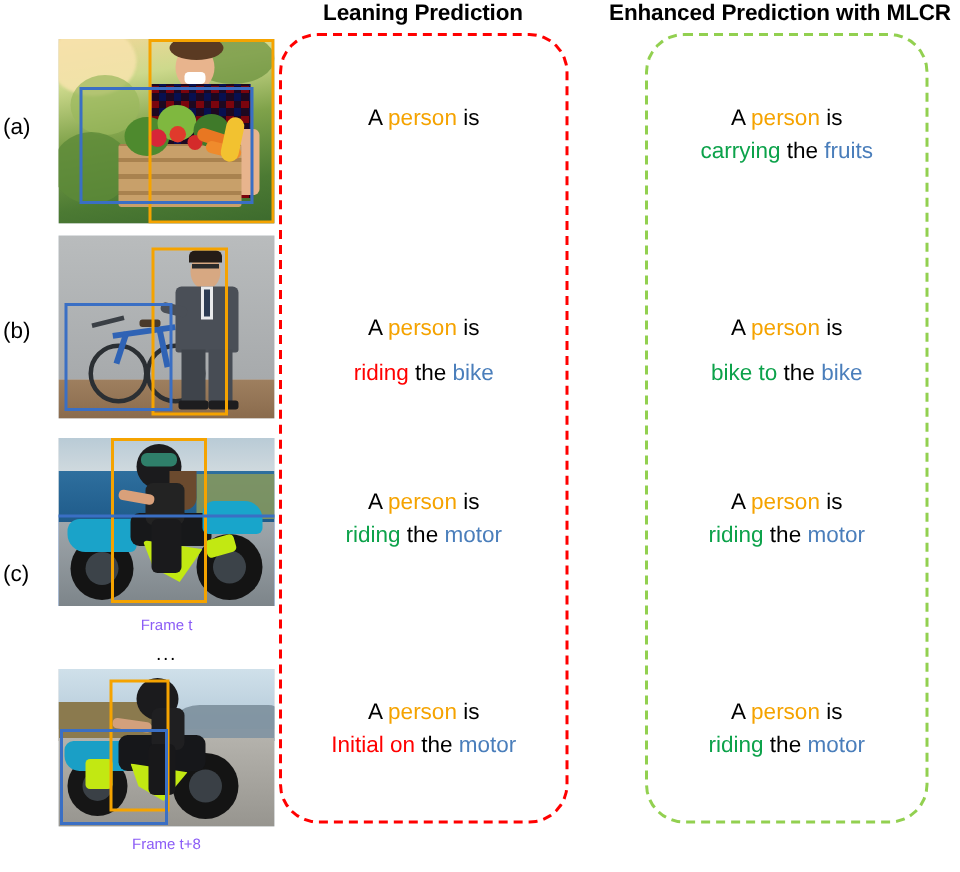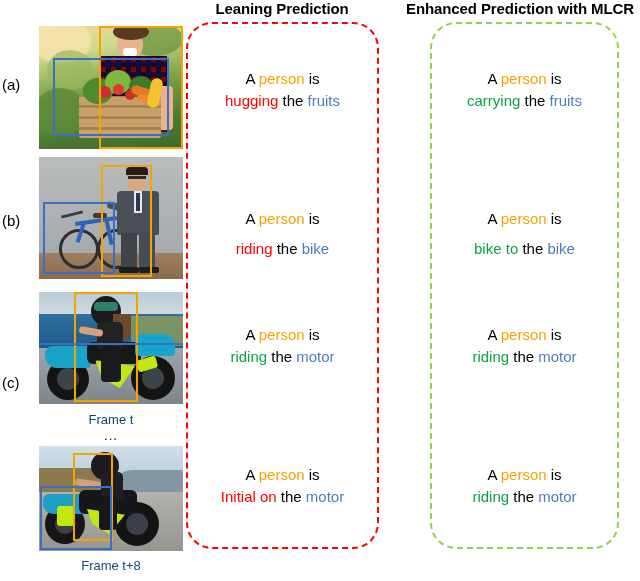--- a/index.html
+++ b/index.html
@@ -51,22 +51,22 @@
   }
   .bbox {
     position: absolute;
     box-sizing: border-box;
   }
   .bbox.person { border: 2px solid #f5a300; }
   .bbox.object { border: 2px solid #3a6fc4; }
 
   .frame-caption {
     position: absolute;
-    font-size: 13px;
-    color: #0c4a6e;
+    font-size: 10px;
+    color: #8b5cf6;
     text-align: center;
     white-space: nowrap;
   }
   .frame-dots {
     position: absolute;
     font-size: 13px;
     color: #000000;
     text-align: center;
     letter-spacing: 1px;
   }
@@ -146,23 +146,20 @@
     <div class="rect" style="left:98px;top:70px;width:24px;height:8px;background:#ef8b2c;border-radius:5px;transform:rotate(14deg);"></div>
     <div class="rect" style="left:110px;top:52px;width:12px;height:30px;background:#f2c230;border-radius:6px;transform:rotate(12deg);"></div>
   </div>
   <div class="bbox person" style="left:60px; top:0px; width:84px; height:123px;"></div>
   <div class="bbox object" style="left:14px; top:32px; width:116px; height:78px;"></div>
 </div>
 
 <div class="caption cap-initial" style="top:68px;">
   <div>
     <span class="w-plain">A </span><span class="w-person">person</span><span class="w-plain"> is</span>
-  </div>
-  <div>
-    <span class="w-bad">hugging</span><span class="w-plain"> the </span><span class="w-object">fruits</span>
   </div>
 </div>
 
 <div class="caption cap-enhanced" style="top:68px;">
   <div>
     <span class="w-plain">A </span><span class="w-person">person</span><span class="w-plain"> is</span>
   </div>
   <div>
     <span class="w-good">carrying</span><span class="w-plain"> the </span><span class="w-object">fruits</span>
   </div>

